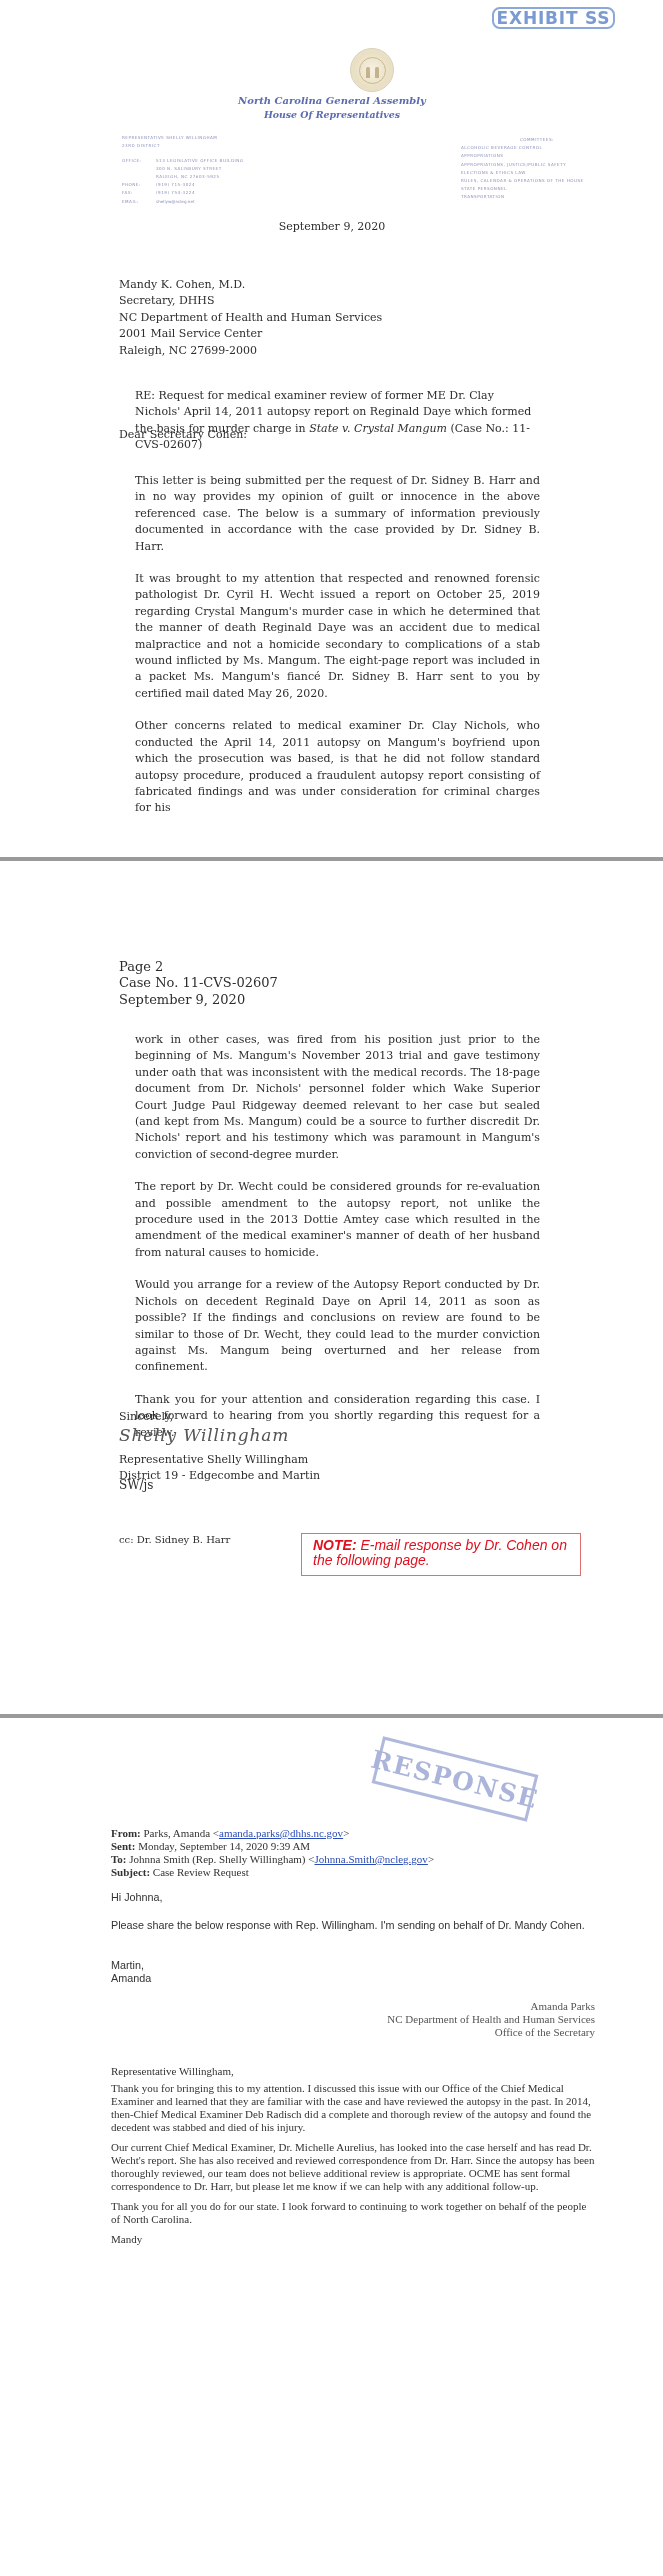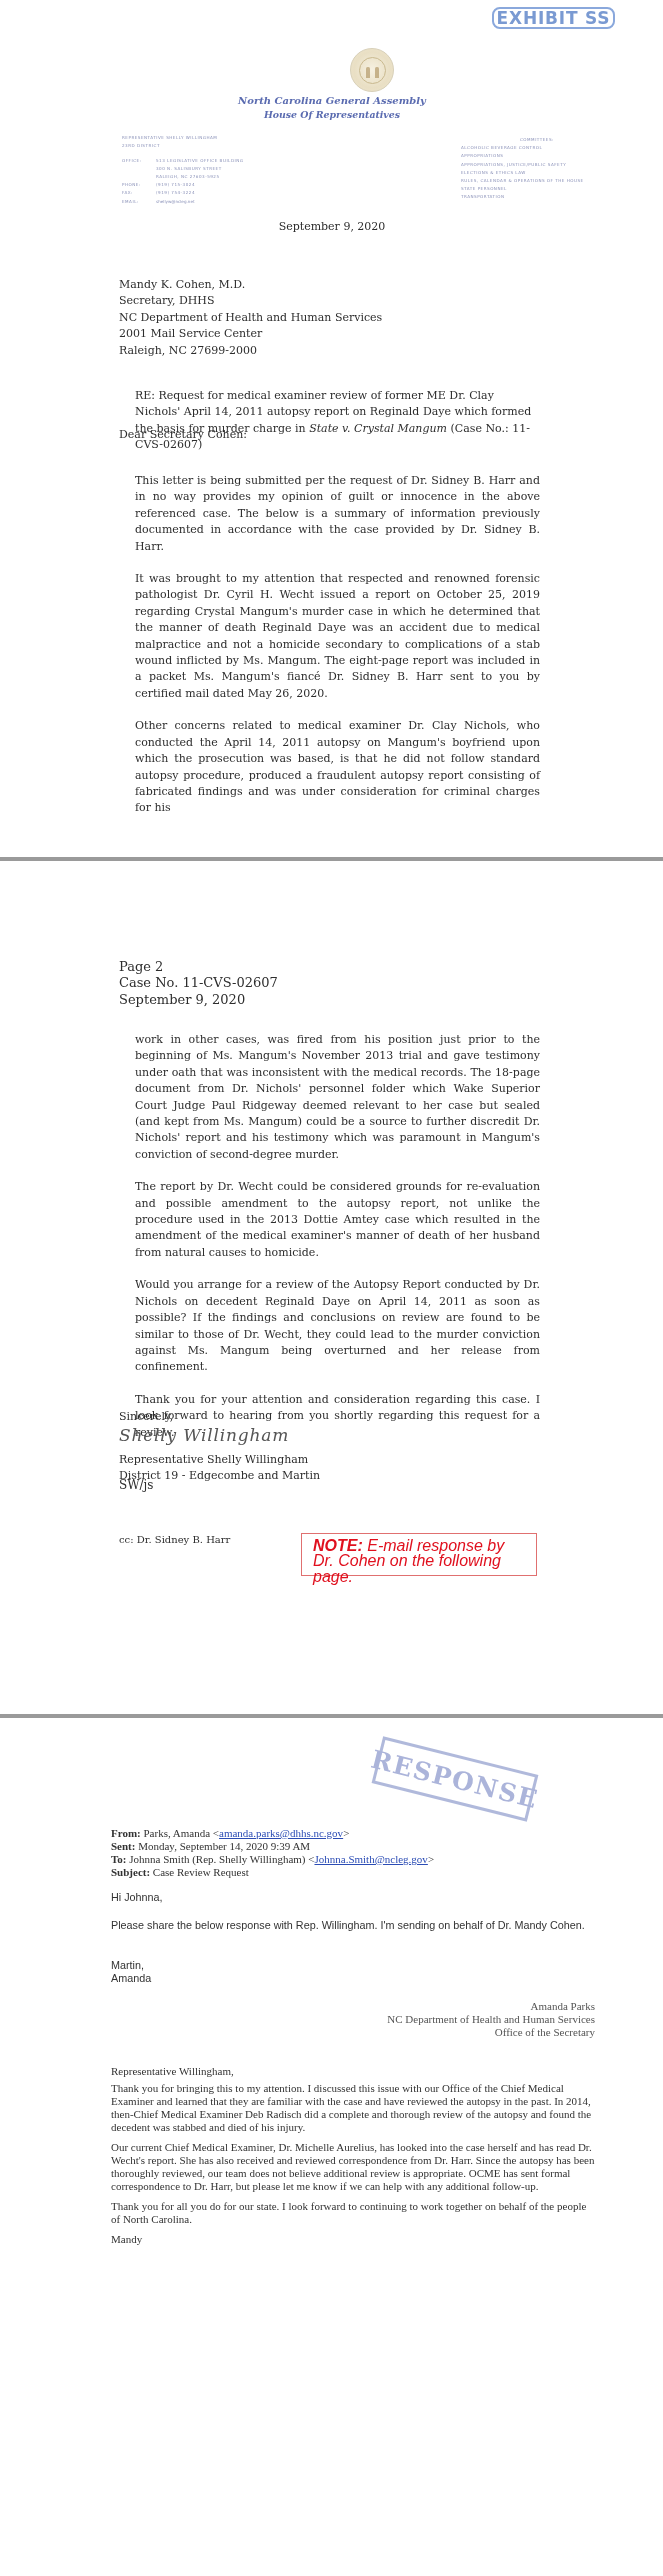--- a/index.html
+++ b/index.html
@@ -18,21 +18,21 @@
   .lh-left .row { display: flex; }
   .lh-left .lbl { width: 34px; }
   .lh-right .head { padding-left: 59px; }
 
   
   .letter { position: absolute; left: 119px; width: 437px; font-size: 11px; line-height: 16.4px; color: #2d2d2d; }
   .letter p { margin: 16px; text-align: justify; }
   .block { position: absolute; left: 119px; font-size: 11px; line-height: 16.4px; color: #2d2d2d; }
   .italic { font-style: italic; }
   .signature { position: absolute; left: 119px; font-family: "DejaVu Serif", serif; font-style: italic; font-size: 17px; color: #555; letter-spacing: 0.8px; }
-  .note-box { position: absolute; left: 301px; top: 1533px; width: 236px; height: 43px; border: 0.8px solid #e07070; box-sizing: border-box; padding: 3.9px 11px; font-family: "Liberation Sans", sans-serif; font-style: italic; font-size: 16px; line-height: 15.6px; color: #e0101e; }
+  .note-box { position: absolute; left: 301px; top: 1533px; width: 280px; height: 43px; border: 0.8px solid #e07070; box-sizing: border-box; padding: 3.9px 11px; font-family: "Liberation Sans", sans-serif; font-style: italic; font-size: 14px; line-height: 15.6px; color: #e0101e; }
   .note-box b { font-weight: bold; }
 
   
   .stamp { position: absolute; left: 375px; top: 1755px; width: 160px; height: 48px; border: 3.1px solid #a8b2d8; box-sizing: border-box; transform: rotate(14deg); color: #a3acd6; font-family: "DejaVu Serif", serif; font-weight: bold; font-size: 25px; display: flex; align-items: center; justify-content: center; letter-spacing: 1.6px; opacity: .9; }
 
   
   .email { position: absolute; left: 111px; width: 500px; font-family: "Liberation Serif", serif; font-size: 11px; line-height: 13px; color: #333; }
   .email b { font-weight: bold; }
   .email a { color: #2c4db5; text-decoration: underline; }
   .email-sans { position: absolute; left: 111px; width: 500px; font-family: "Liberation Sans", sans-serif; font-size: 10.8px; line-height: 13px; color: #333; }

